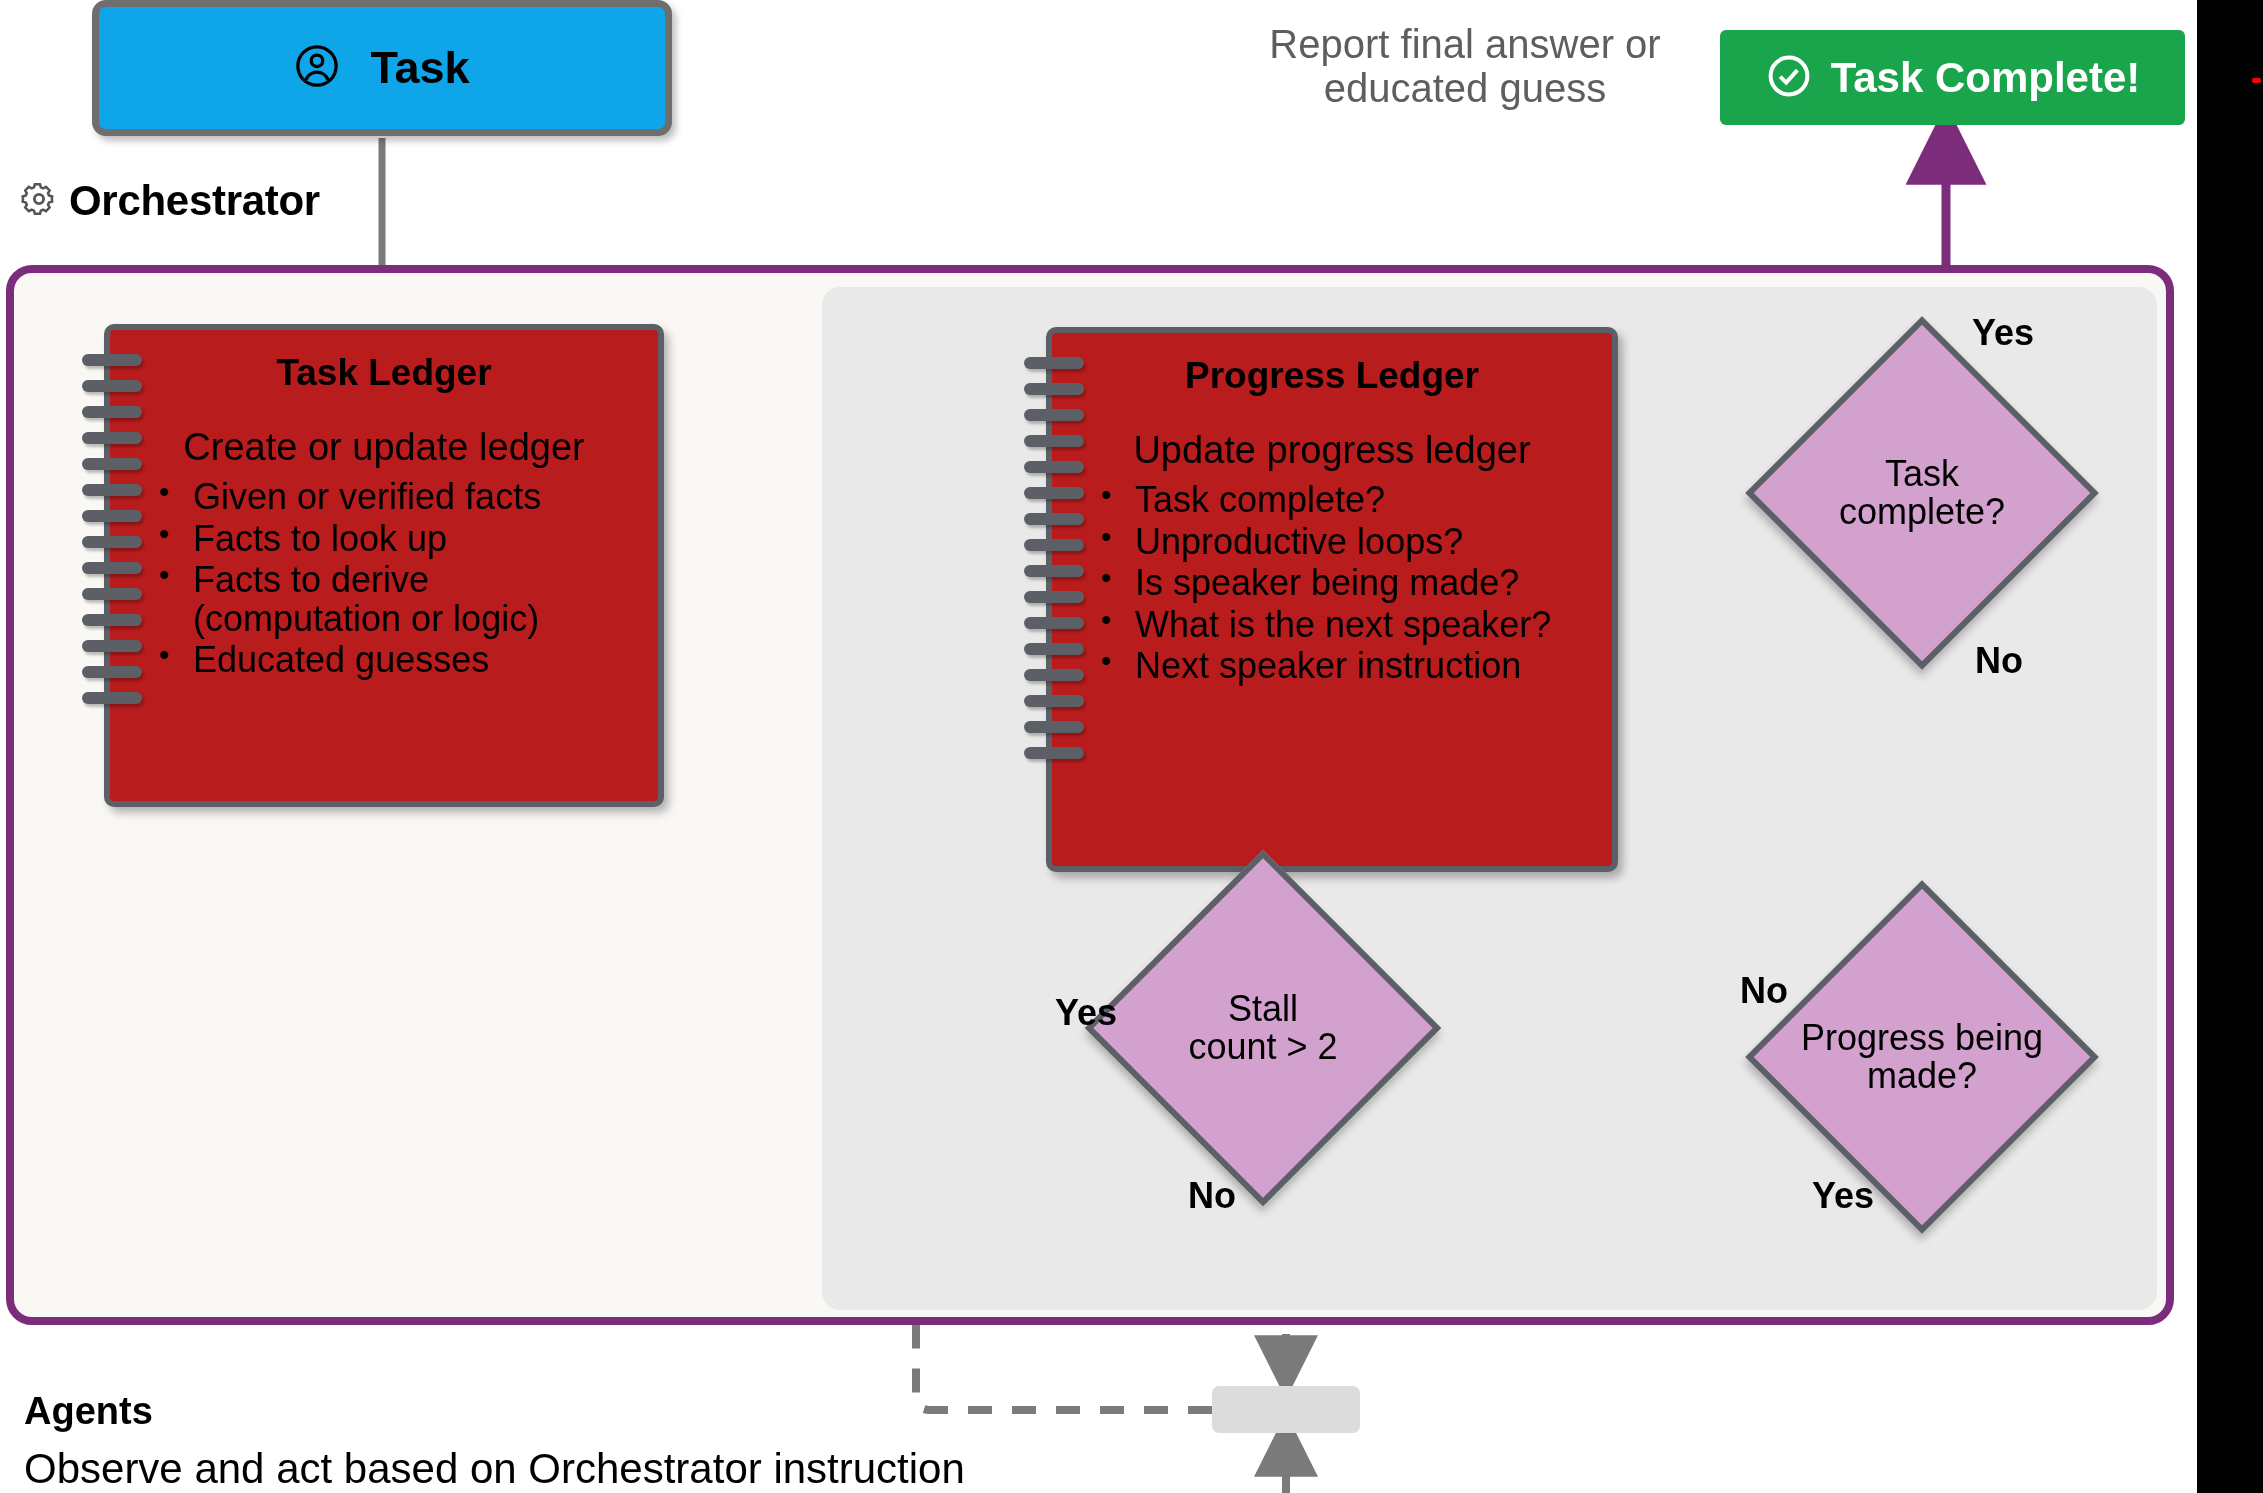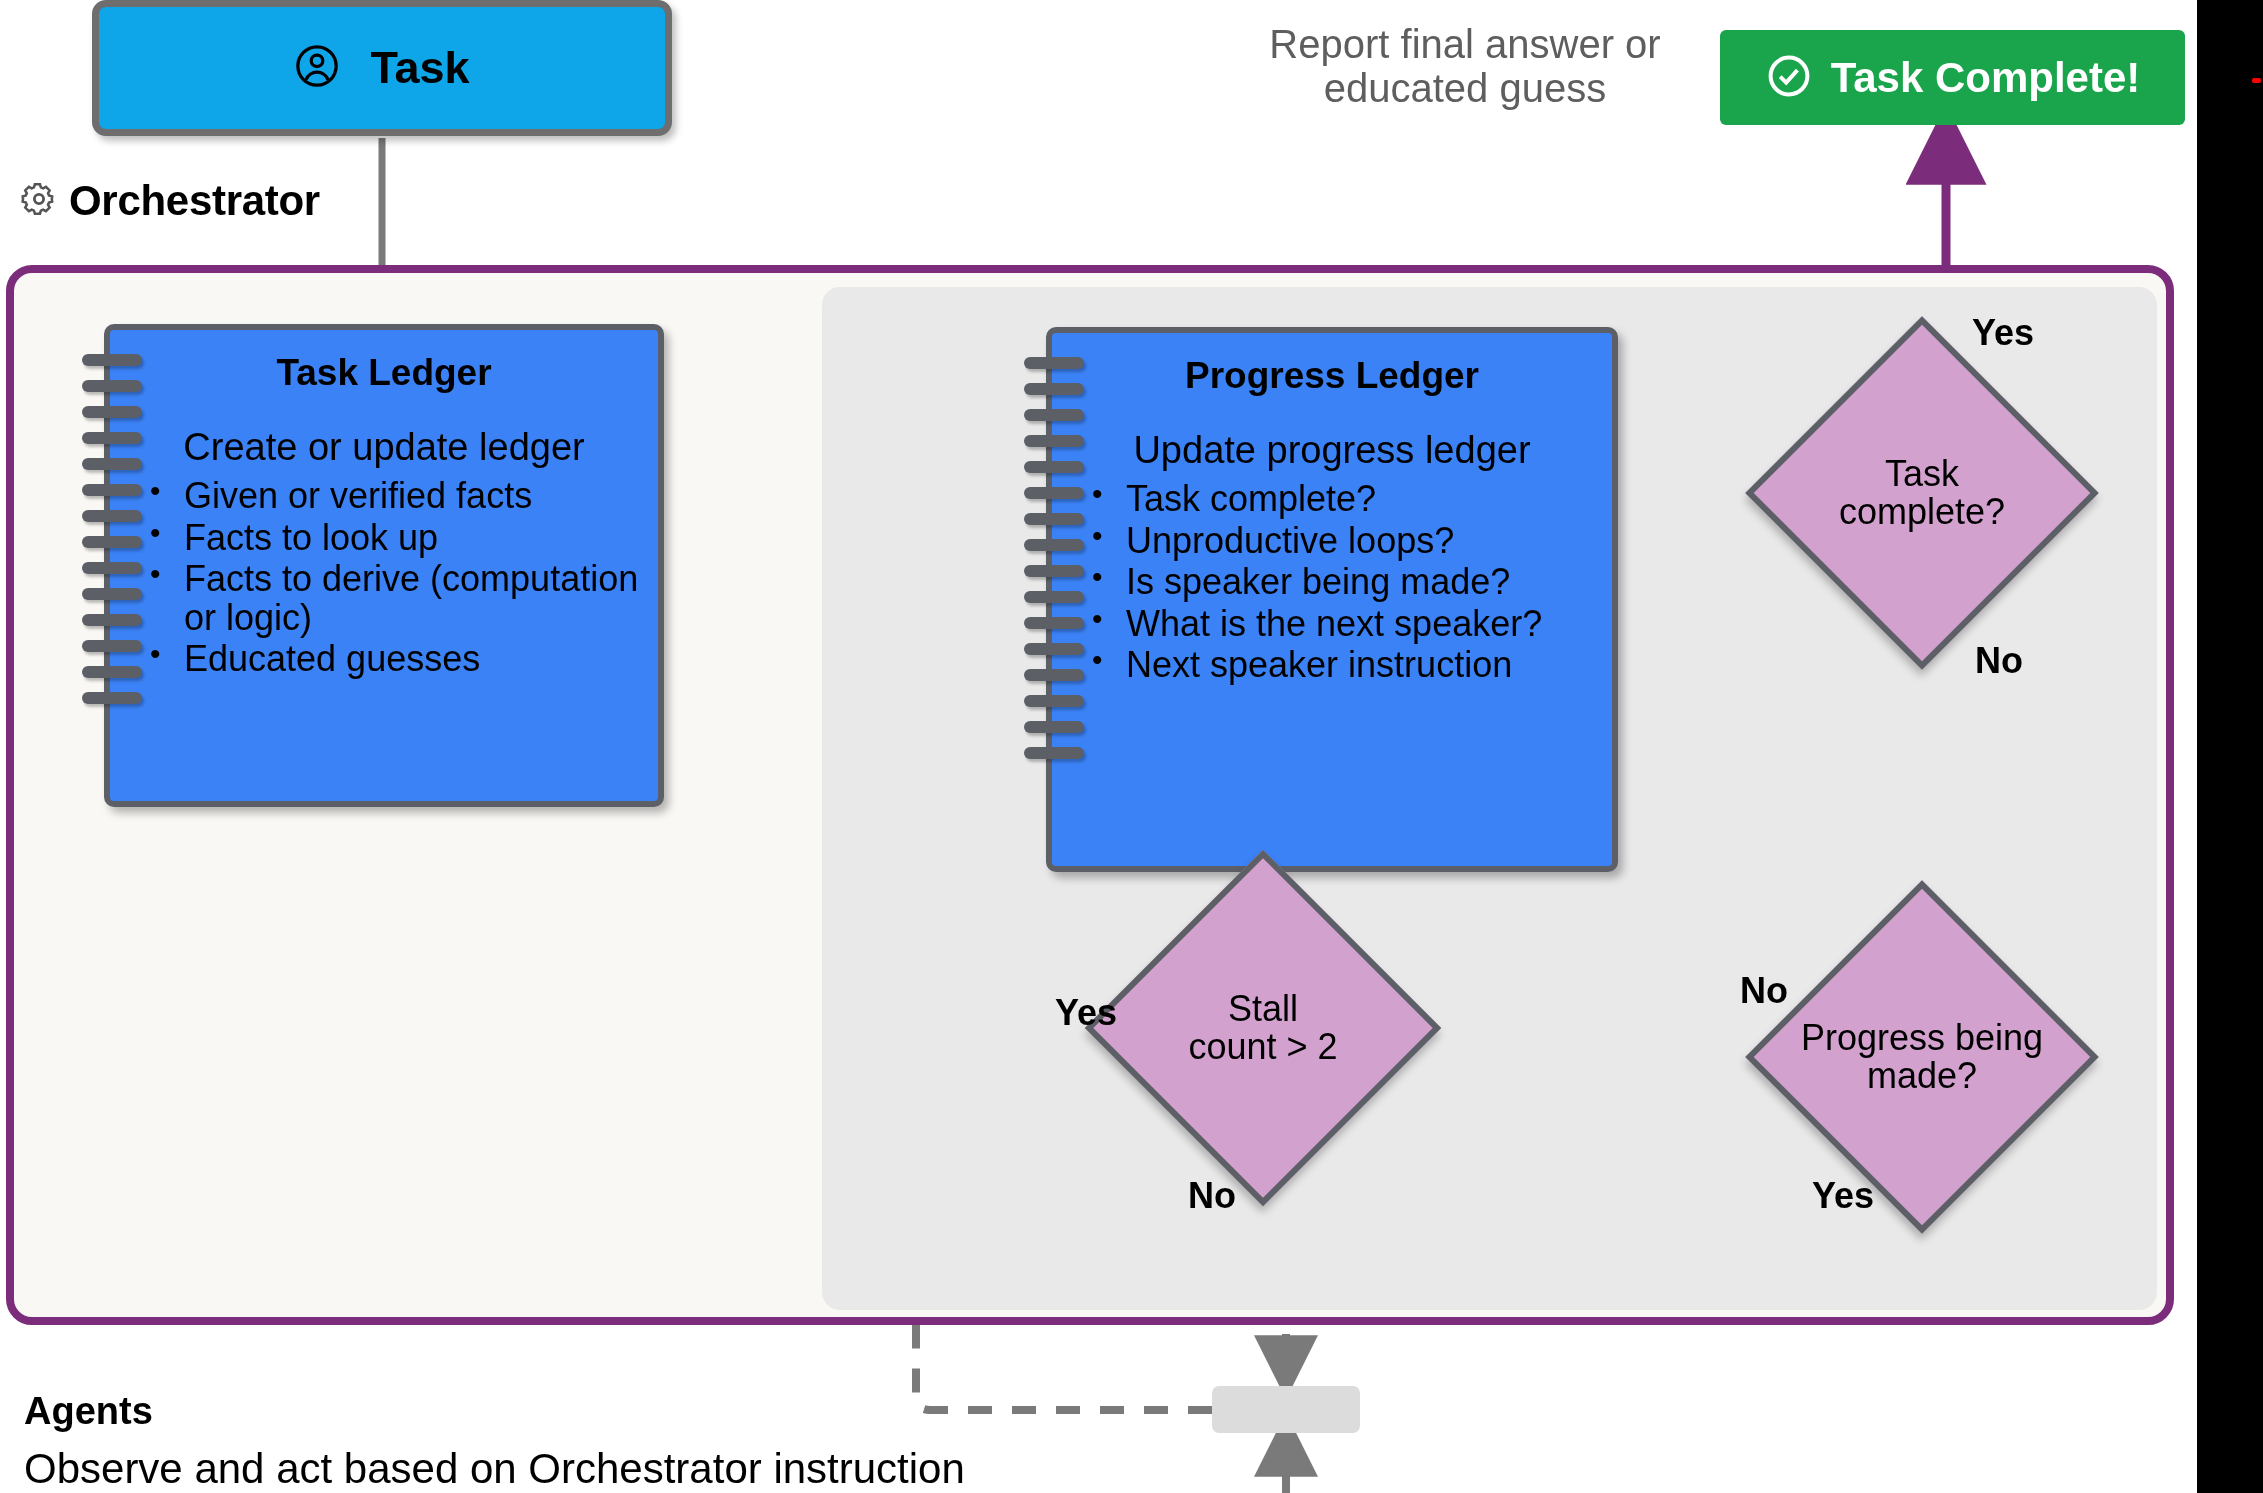--- a/index.html
+++ b/index.html
@@ -23,25 +23,25 @@
 
   
   .orch-box{position:absolute;left:6px;top:265px;width:2168px;height:1060px;
      background:#faf8f5;border:8px solid #7b2d7b;border-radius:26px;box-sizing:border-box;}
   .inner-panel{position:absolute;left:822px;top:287px;width:1335px;height:620px;
      background:#e9e9e9;border-radius:18px;}
   .inner-panel2{position:absolute;left:822px;top:880px;width:1335px;height:430px;
      background:#e9e9e9;border-radius:0 0 18px 18px;}
 
   
-  .ledger{position:absolute;background:#3b82f6;border:6px solid #5c6066;border-radius:10px;
+  .ledger{position:absolute;background:#b91c1c;border:6px solid #5c6066;border-radius:10px;
      box-shadow:5px 6px 9px rgba(0,0,0,.28);box-sizing:border-box;}
   .ledger .title{text-align:center;font-size:37px;font-weight:bold;color:#000;margin:22px 0 0 0;}
   .ledger .sub{text-align:center;font-size:38px;color:#000;margin:32px 0 8px 0;}
-  .ledger ul{list-style:none;margin:0;padding:0 10px 0 34px;}
+  .ledger ul{list-style:none;margin:9px;padding:0 10px 0 34px;}
   .ledger li{position:relative;font-size:36px;line-height:1.07;color:#000;padding-left:40px;margin-bottom:3px;}
   .ledger li:before{content:"\2022";position:absolute;left:6px;top:-2px;font-size:30px;}
   .rings{position:absolute;left:-28px;top:24px;width:60px;display:flex;flex-direction:column;gap:14px;}
   .rings i{display:block;width:60px;height:12px;background:#5c6066;border-radius:6px;
      box-shadow:2px 3px 3px rgba(0,0,0,.25);}
 
   .task-ledger{left:104px;top:324px;width:560px;height:483px;}
   .prog-ledger{left:1046px;top:327px;width:572px;height:545px;}
 
   

